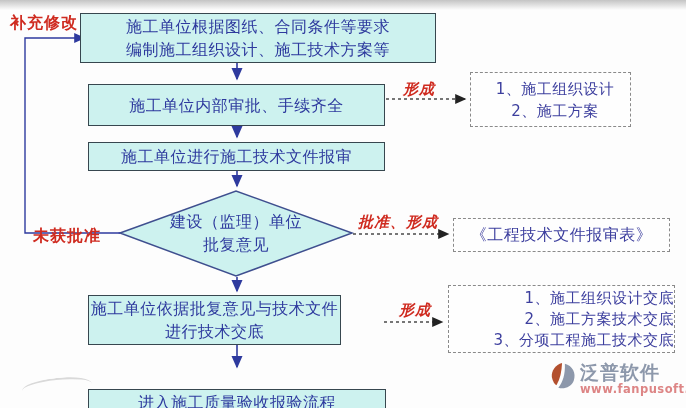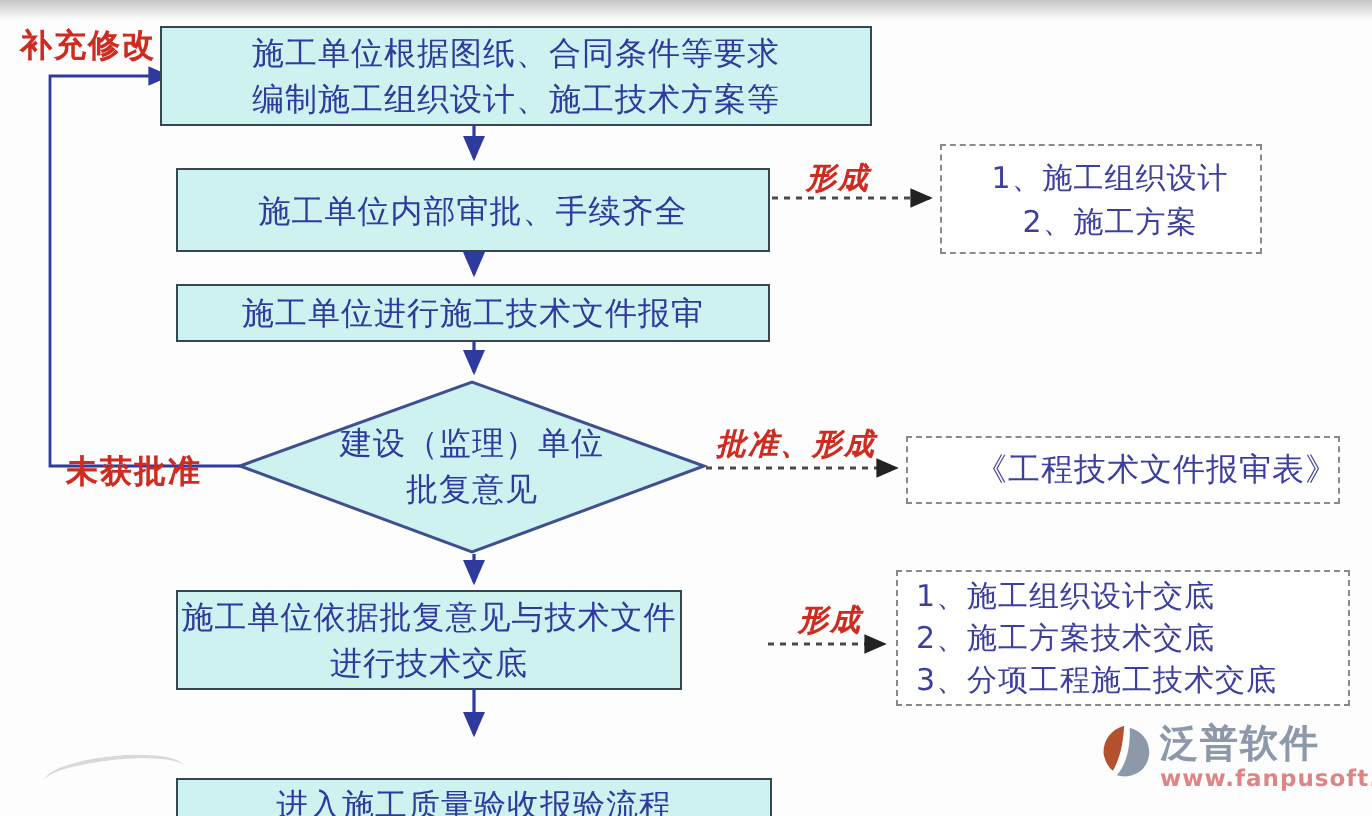--- a/index.html
+++ b/index.html
@@ -53,21 +53,21 @@
     border: 1.5px dashed #8a8a8a;
     color: #3d3f9e;
     font-size: 15px;
     line-height: 22px;
     display: flex;
     flex-direction: column;
     justify-content: center;
     padding-left: 9px;
     letter-spacing: 0.5px;
   }
-  .output-box.centered { padding-left: 0; text-align: right; font-size: 16px; }
+  .output-box.centered { padding-left: 0; text-align: center; font-size: 16px; }
 
   .edge-label {
     position: absolute;
     color: #cf2b20;
     font-weight: bold;
     font-size: 16px;
     letter-spacing: 1px;
     white-space: nowrap;
   }
   .edge-label.slant { font-style: italic; font-size: 15px; }
@@ -154,21 +154,21 @@
 
   <div class="output-box" style="left:470px; top:72px; width:161px; height:55px;text-align:center;">
     <div>1、施工组织设计</div>
     <div>2、施工方案</div>
   </div>
 
   <div class="output-box centered" style="left:453px; top:218px; width:217px; height:34px;">
     <div>《工程技术文件报审表》</div>
   </div>
 
-  <div class="output-box" style="left:448px; top:285px; width:227px; height:68px; line-height:21px;">
+  <div class="output-box" style="left:448px; top:285px; width:227px; height:68px; line-height:21px;align-items:flex-end;">
     <div>1、施工组织设计交底</div>
     <div>2、施工方案技术交底</div>
     <div>3、分项工程施工技术交底</div>
   </div>
 
   <div class="edge-label" style="left:10px; top:13px;">补充修改</div>
   <div class="edge-label" style="left:33px; top:203px;margin-top:23px;">未获批准</div>
   <div class="edge-label slant" style="left:403px; top:80px;">形成</div>
   <div class="edge-label slant" style="left:358px; top:213px;">批准、形成</div>
   <div class="edge-label slant" style="left:399px; top:301px;">形成</div>

